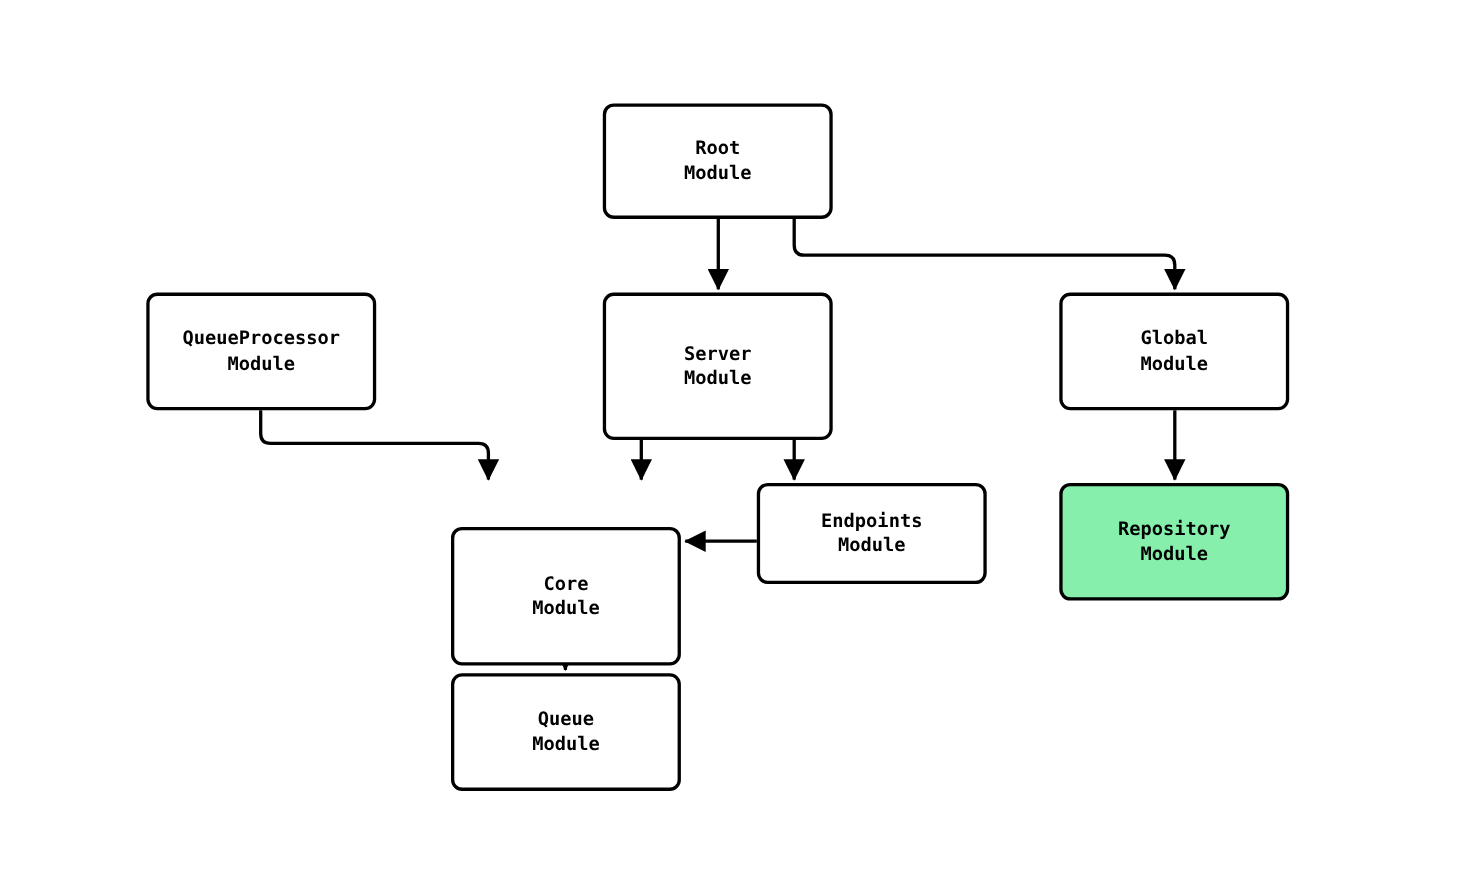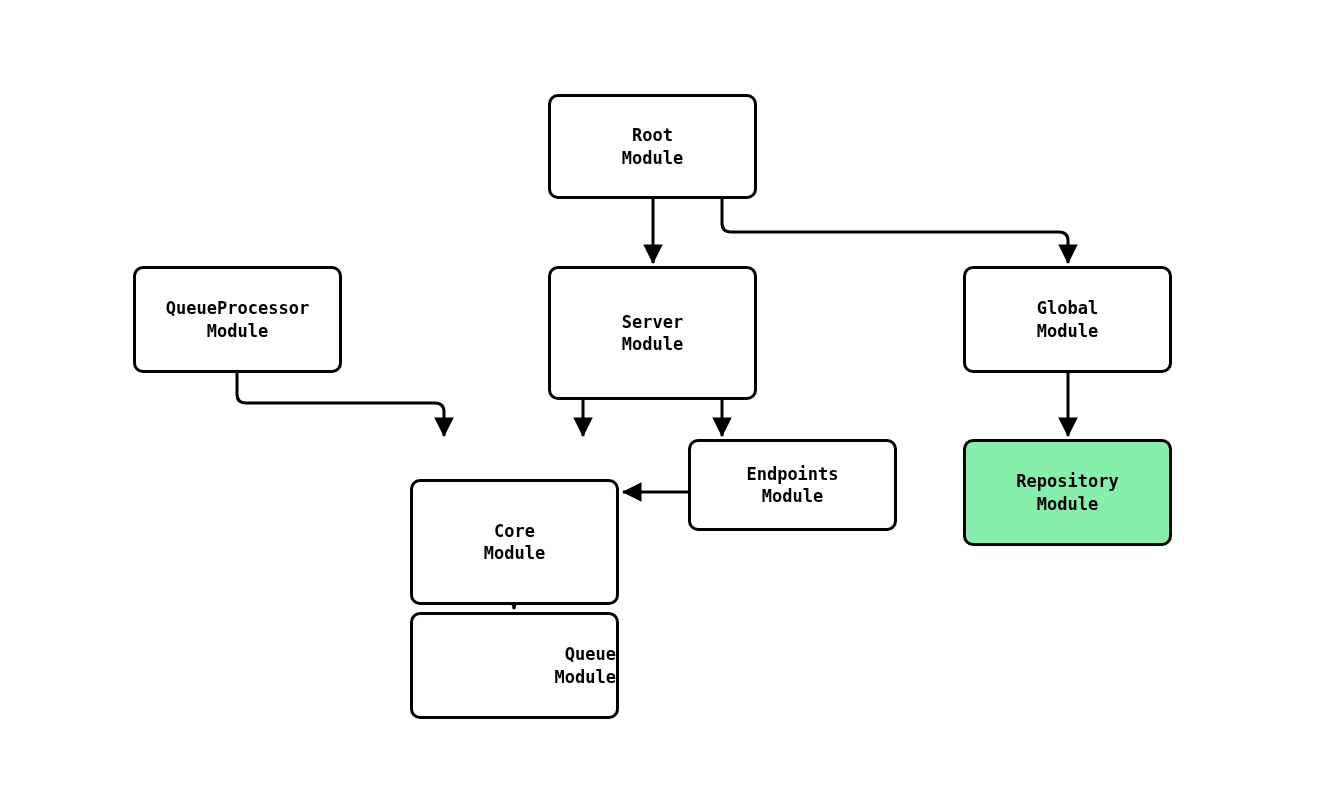--- a/index.html
+++ b/index.html
@@ -69,18 +69,18 @@
         <span>Module</span>
       </div>
       <div class="node" style="left: 688px; top: 439px; width: 209px; height: 92px; background: rgb(255, 255, 255); border-color: rgb(0, 0, 0);">
         <span>Endpoints</span>
         <span>Module</span>
       </div>
       <div class="node" style="left: 963px; top: 439px; width: 209px; height: 107px; background: #86efac; border-color: rgb(0, 0, 0);">
         <span>Repository</span>
         <span>Module</span>
       </div>
-      <div class="node" style="left: 410px; top: 612px; width: 209px; height: 107px; background: rgb(255, 255, 255); border-color: rgb(0, 0, 0); align-items: flex-end;">
+      <div class="node" style="left: 410px; top: 612px; width: 209px; height: 107px; background: rgb(255, 255, 255); border-color: rgb(0, 0, 0);">
         <span>Queue</span>
         <span>Module</span>
       </div>
     </div>
 </div>
 
 </body></html>

